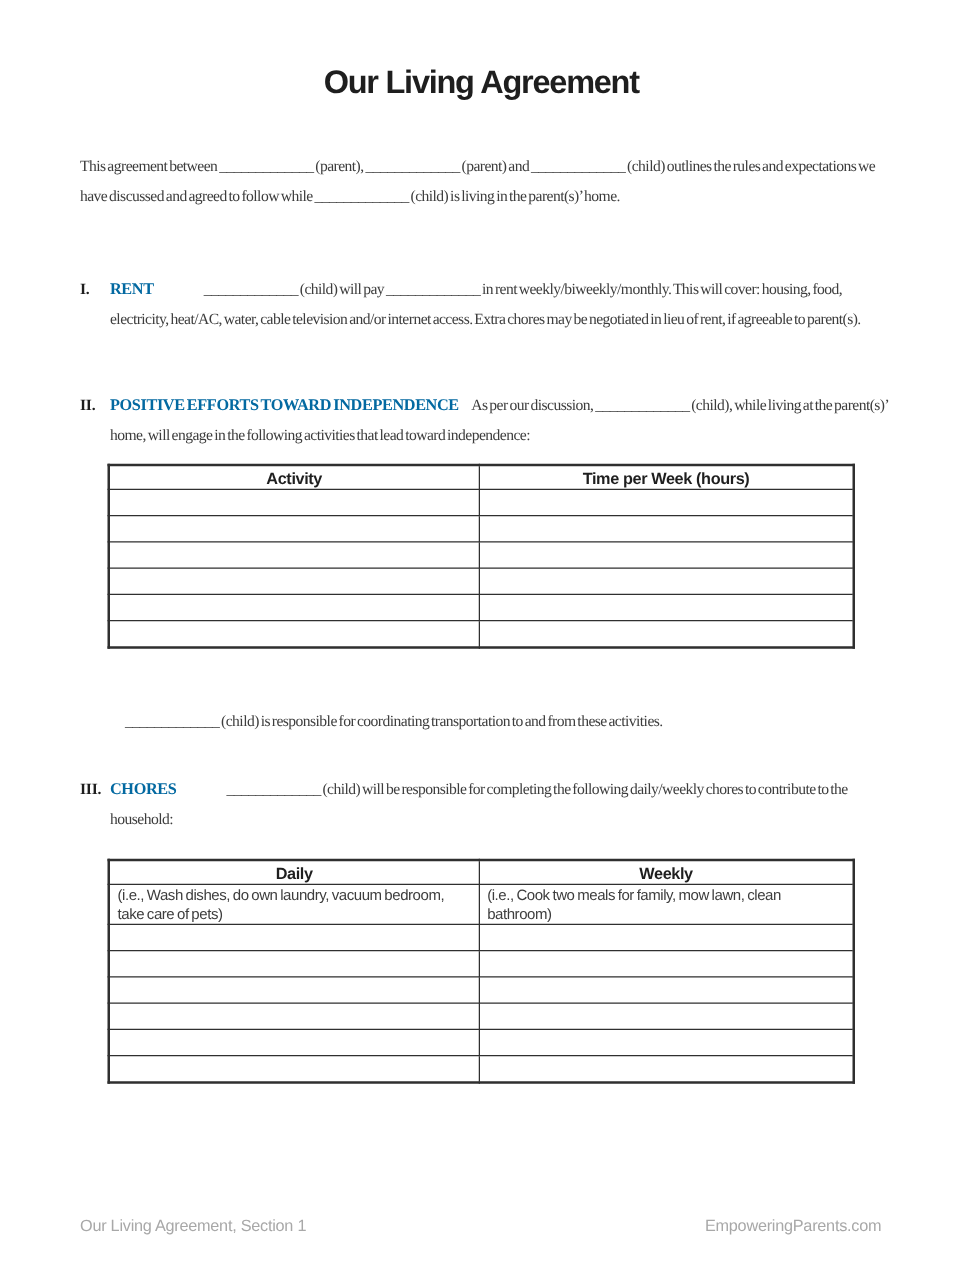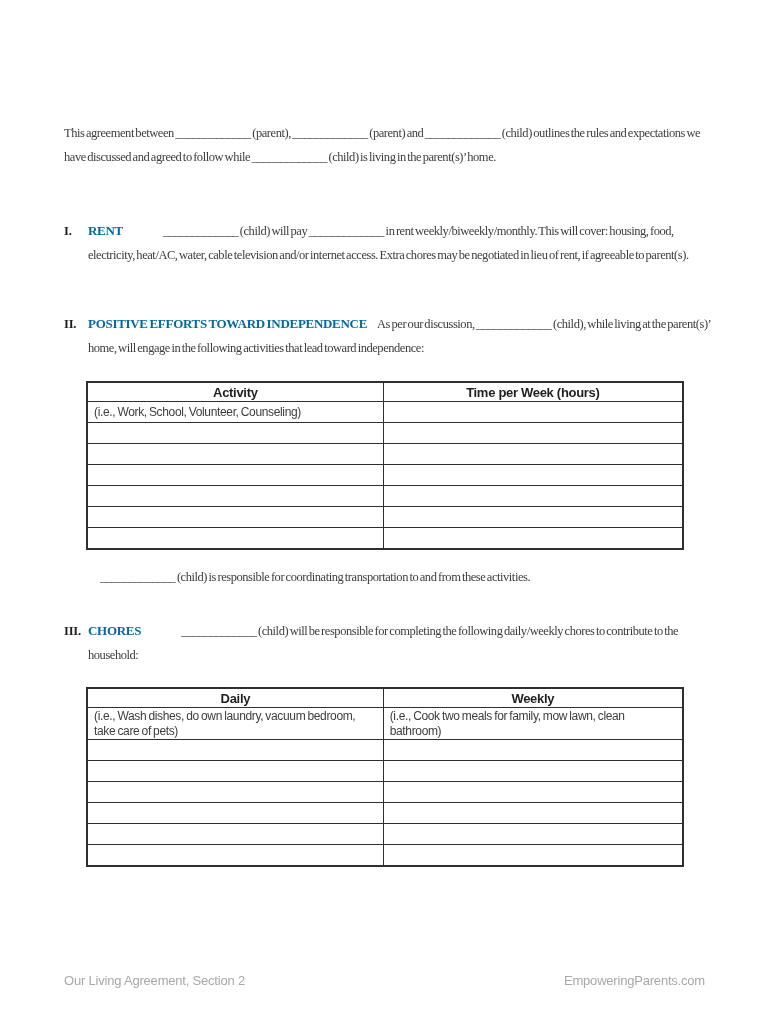--- a/index.html
+++ b/index.html
@@ -37,21 +37,21 @@
     margin-right:10px;
   }
   .gap-lg { margin-right:40px; }
   .note { position:absolute; left:100px; top:565px; width:632px; }
 
   .tbl {
     position:absolute; left:86px; width:598px;
     border-collapse:collapse; table-layout:fixed;
     border:2px solid #2f2f2f;
   }
-  .tbl-activities { top:381px; }
+  .tbl-activities { top:371px; }
   .tbl-chores { top:687px; }
   .tbl col.c1 { width:49.7%; }
   .tbl col.c2 { width:50.3%; }
   .tbl th {
     border:1.5px solid #2f2f2f;
     font-size:13px; font-weight:bold; letter-spacing:-0.3px;
     color:#1f1f1f; text-align:center;
     height:16px; padding:1px 4px;
   }
   .tbl td {
@@ -66,20 +66,21 @@
     display:flex; justify-content:space-between;
     font-size:13px; line-height:16px; letter-spacing:-0.2px;
     color:#a8a8a8;
   }
 </style>
 </head>
 <body>
 
 <div class="page">
 
+  <h1 class="doc-title">Our Living Agreement</h1>
 
   <p class="bodytext intro">This agreement between _____________ (parent), _____________ (parent) and _____________ (child) outlines the rules and expectations we have discussed and agreed to follow while _____________ (child) is living in the parent(s)’ home.</p>
 
   <div class="section sec-1">
     <span class="numeral bodytext">I.</span>
     <p class="bodytext"><span class="sec-title gap-lg">RENT</span><span>_____________ (child) will pay _____________ in rent weekly/biweekly/monthly. This will cover: housing, food, electricity, heat/AC, water, cable television and/or internet access. Extra chores may be negotiated in lieu of rent, if agreeable to parent(s).</span></p>
   </div>
 
   <div class="section sec-2">
     <span class="numeral bodytext">II.</span>
@@ -91,24 +92,20 @@
         <col class="c1">
         <col class="c2">
       </colgroup>
     <thead>
       <tr>
         <th>Activity</th>
         <th>Time per Week (hours)</th>
       </tr>
     </thead>
     <tbody>
-      <tr>
-        <td>(i.e., Work, School, Volunteer, Counseling)</td>
-        <td></td>
-      </tr>
       <tr>
         <td></td>
         <td></td>
       </tr>
       <tr>
         <td></td>
         <td></td>
       </tr>
       <tr>
         <td></td>
@@ -174,17 +171,17 @@
       </tr>
       <tr>
         <td></td>
         <td></td>
       </tr>
     </tbody>
   </table>
 
 
   <div class="footer">
-    <span>Our Living Agreement, Section 2</span>
+    <span>Our Living Agreement, Section 1</span>
     <span>EmpoweringParents.com</span>
   </div>
 
 </div>
 
 </body></html>

